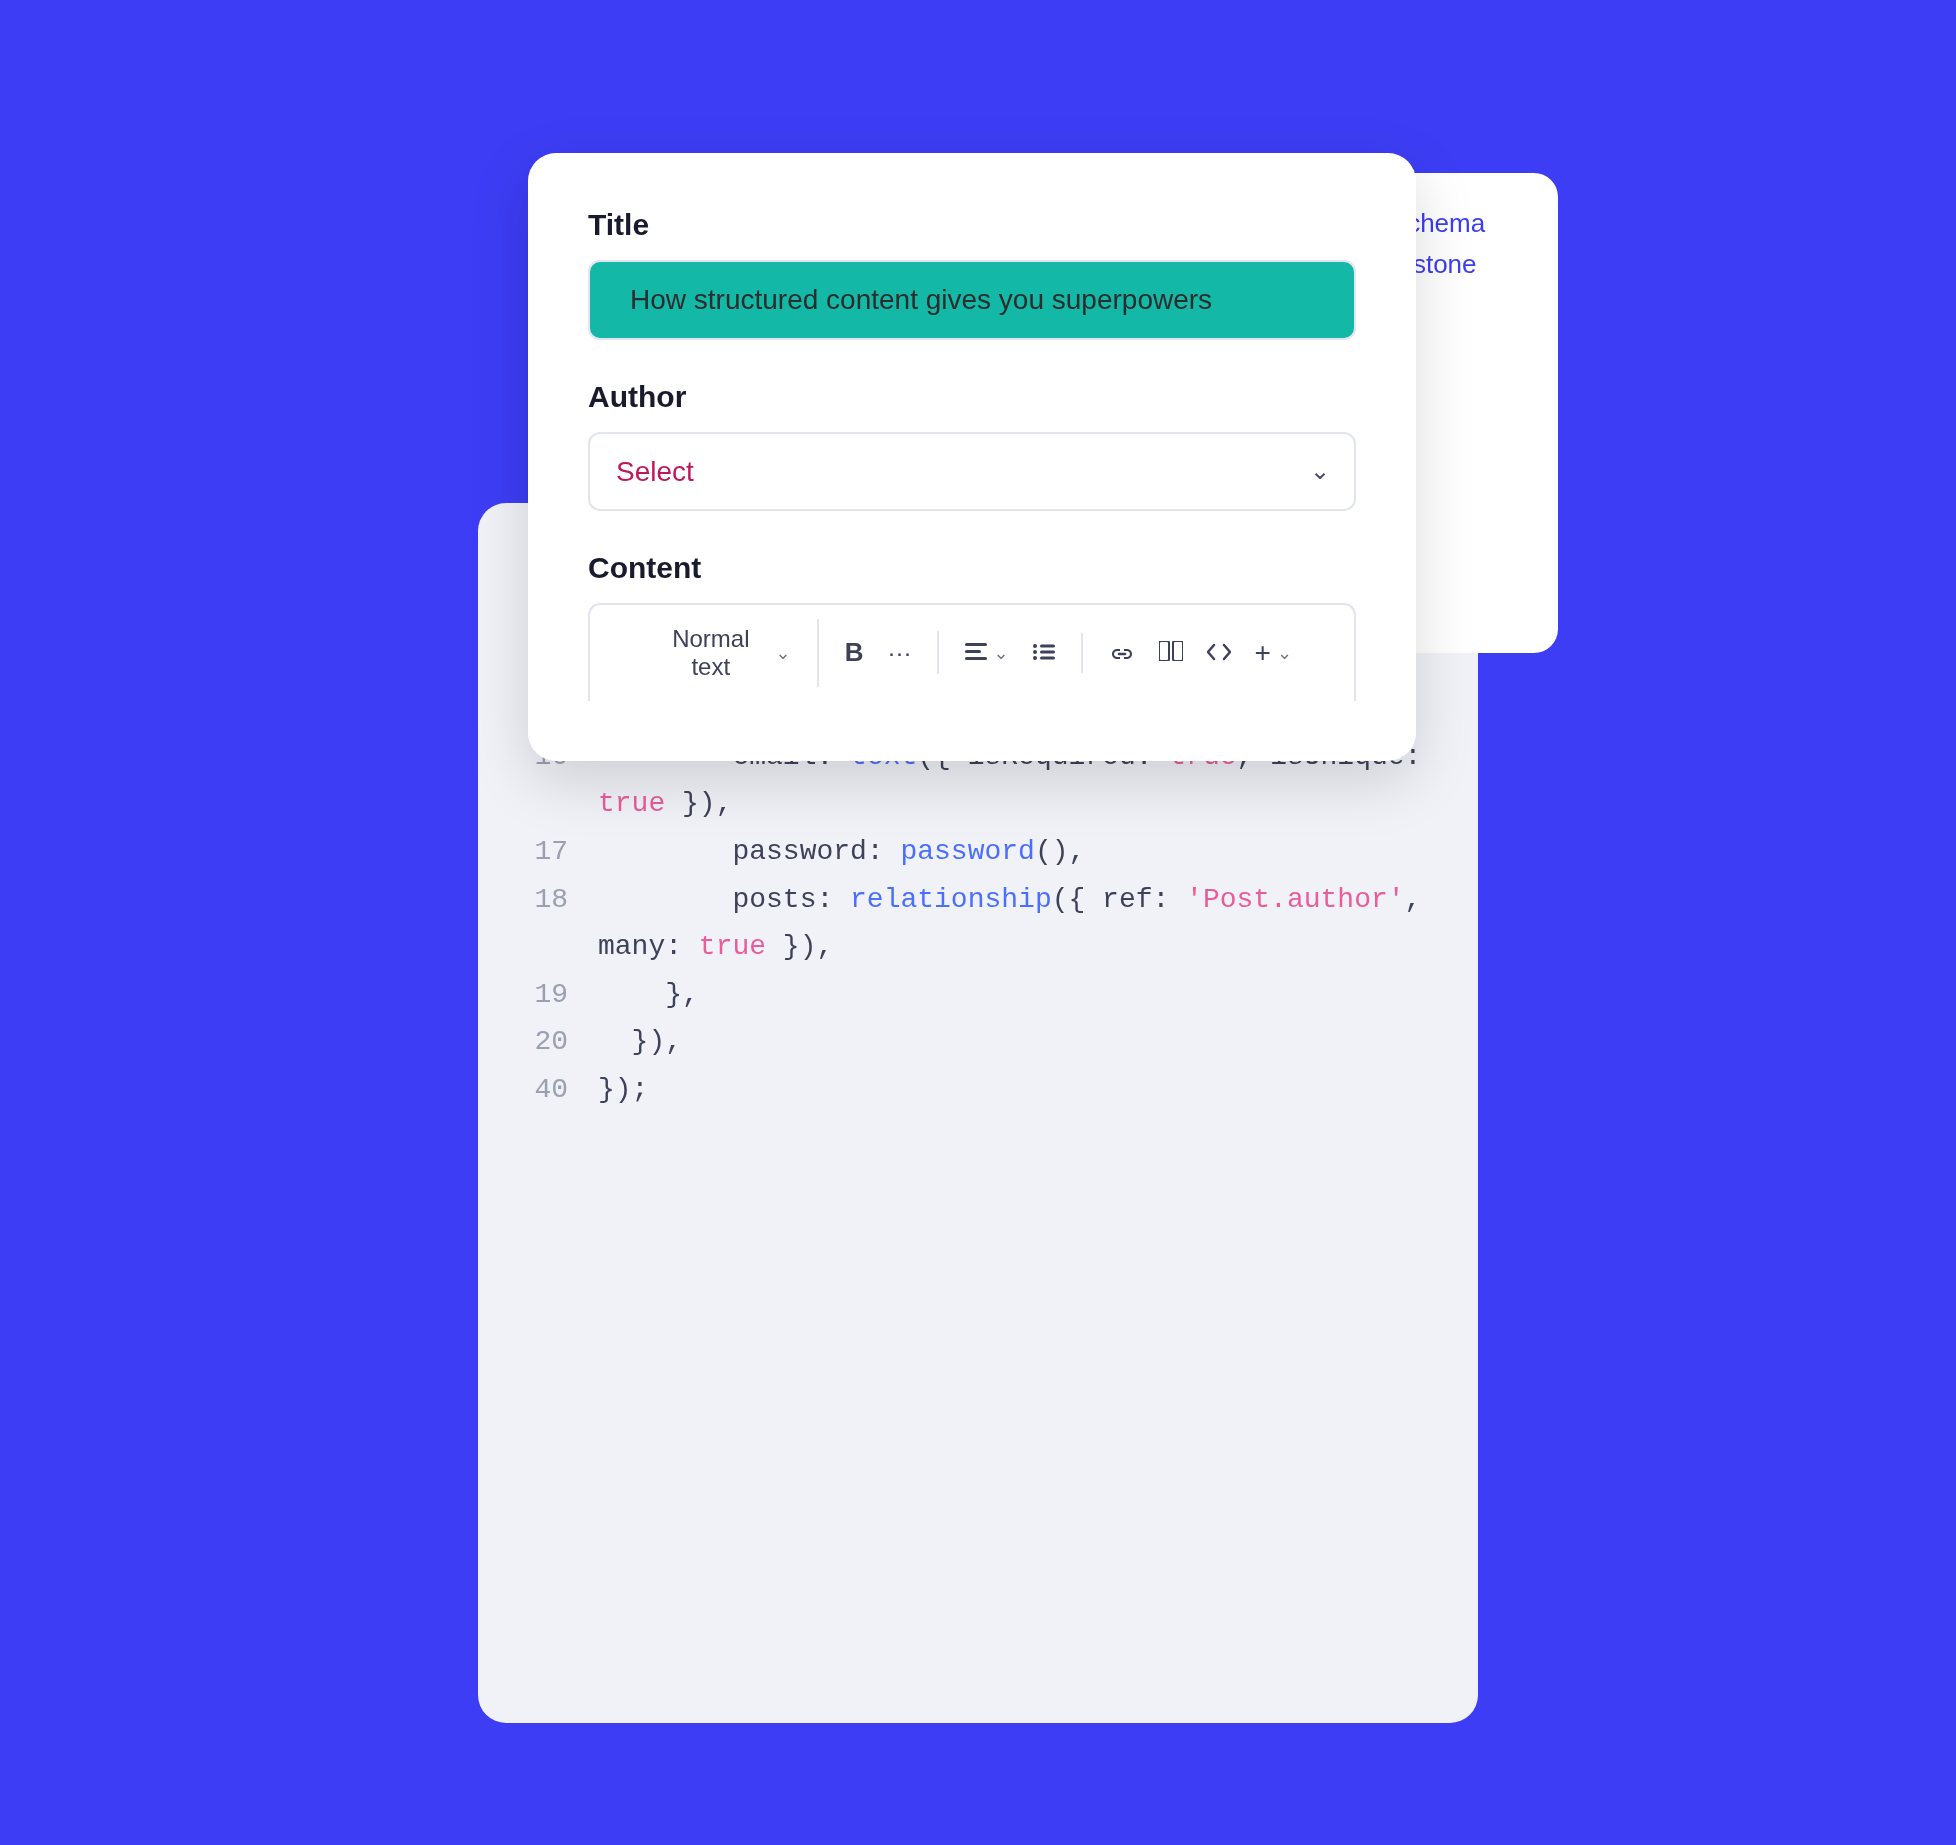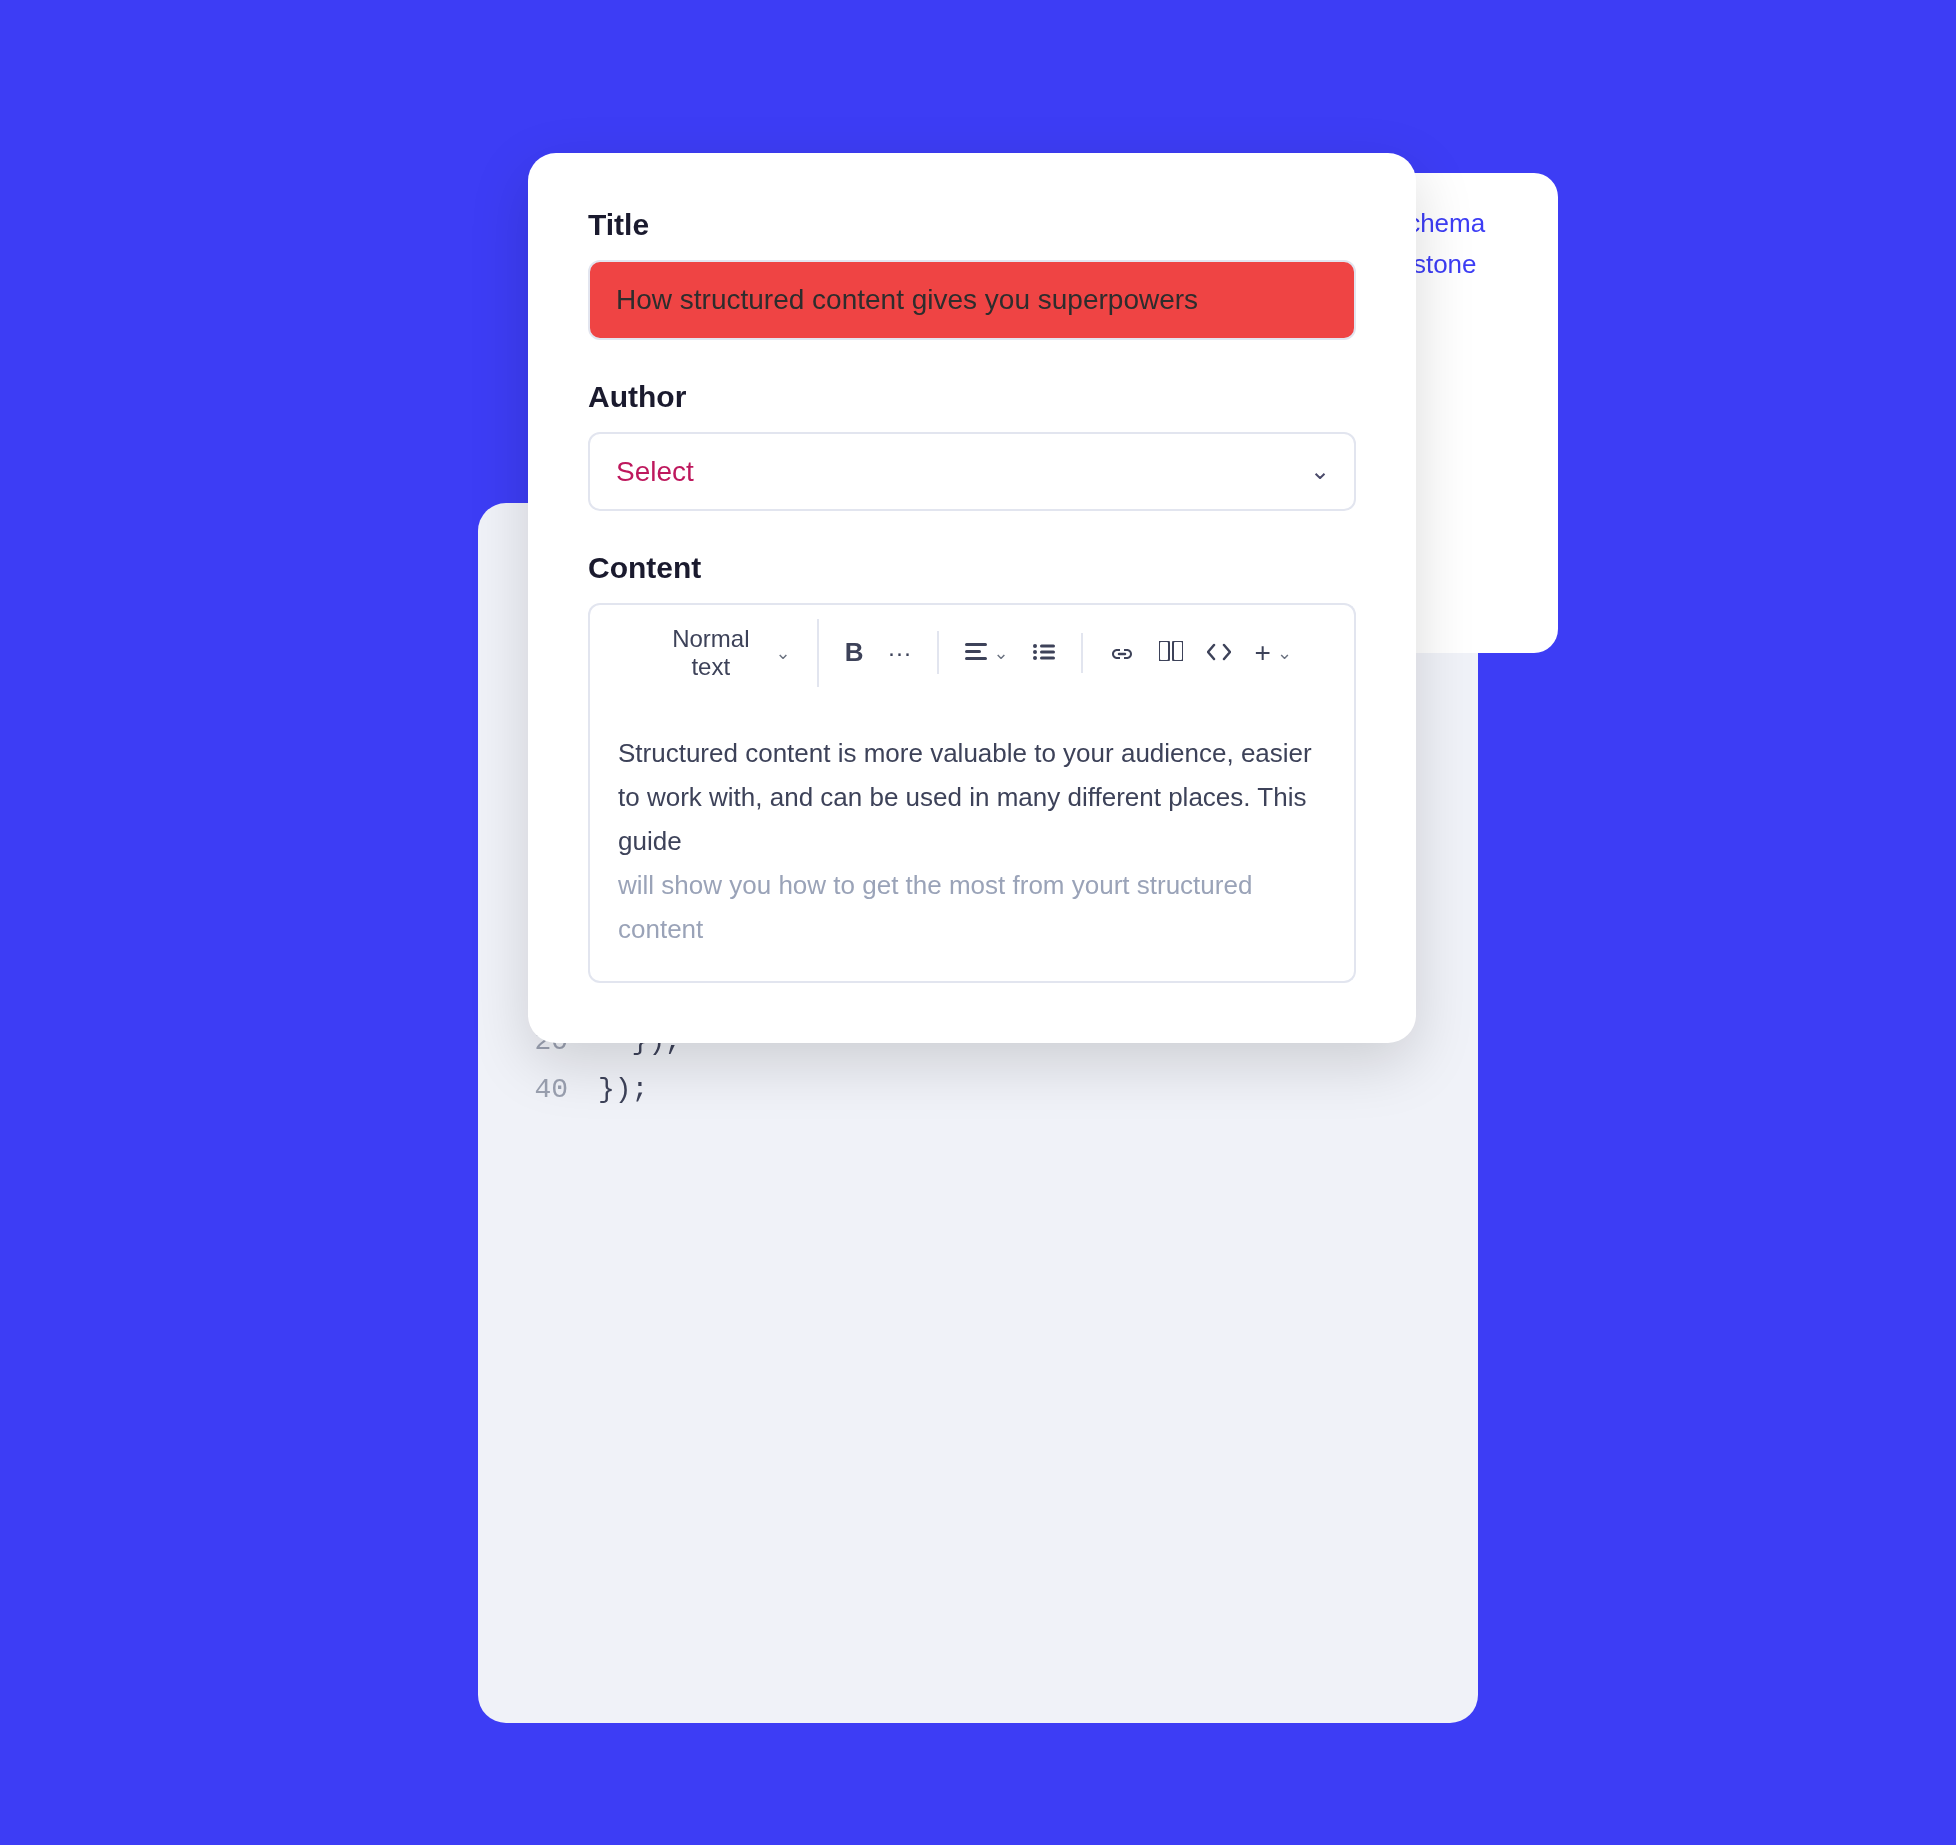--- a/index.html
+++ b/index.html
@@ -100,25 +100,25 @@
       font-size: 30px;
       font-weight: 700;
       color: #1a1a2e;
       margin-bottom: 18px;
     }
 
     .title-input {
       width: 100%;
       border: 2px solid #e2e5ef;
       border-radius: 12px;
-      padding: 22px 26px;
+      padding: 22px 40px;
       font-size: 28px;
       color: #2d2d2d;
       outline: none;
-      background: #ef4444;
+      background: #14b8a6;
       margin-bottom: 40px;
     }
 
     .author-section {
       margin-bottom: 40px;
     }
 
     .select-wrapper {
       position: relative;
       width: 100%;
@@ -374,23 +374,16 @@
             </span>
           </button>
           <button class="toolbar-btn">
             <span style="font-size:28px; font-weight:300; line-height:1;">+</span>
             <span class="chevron">⌄</span>
           </button>
         </div>
 
       </div>
 
-      <div class="editor-body">
-        <div class="editor-text">
-          <span>Structured content is more valuable to your audience, easier to work with, and can be used in many different places. This guide</span>
-          <br>
-          <span class="faded">will show you how to get the most from yourt structured content</span>
-        </div>
-      </div>
 
     </div>
   </div>
 </div>
 
 </body></html>

